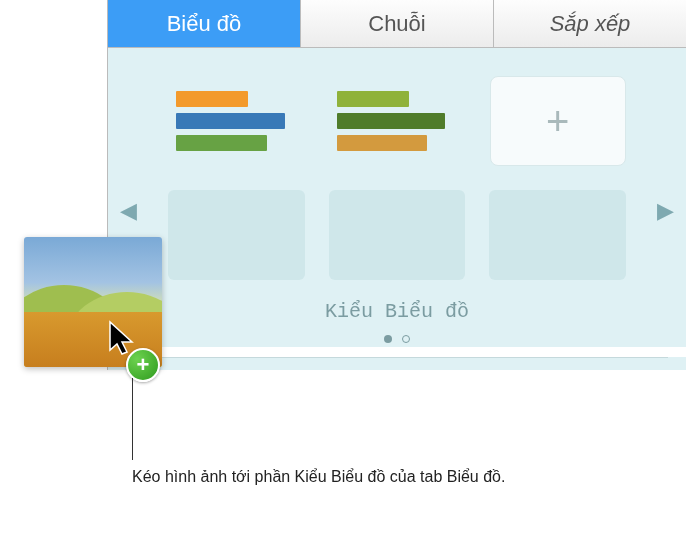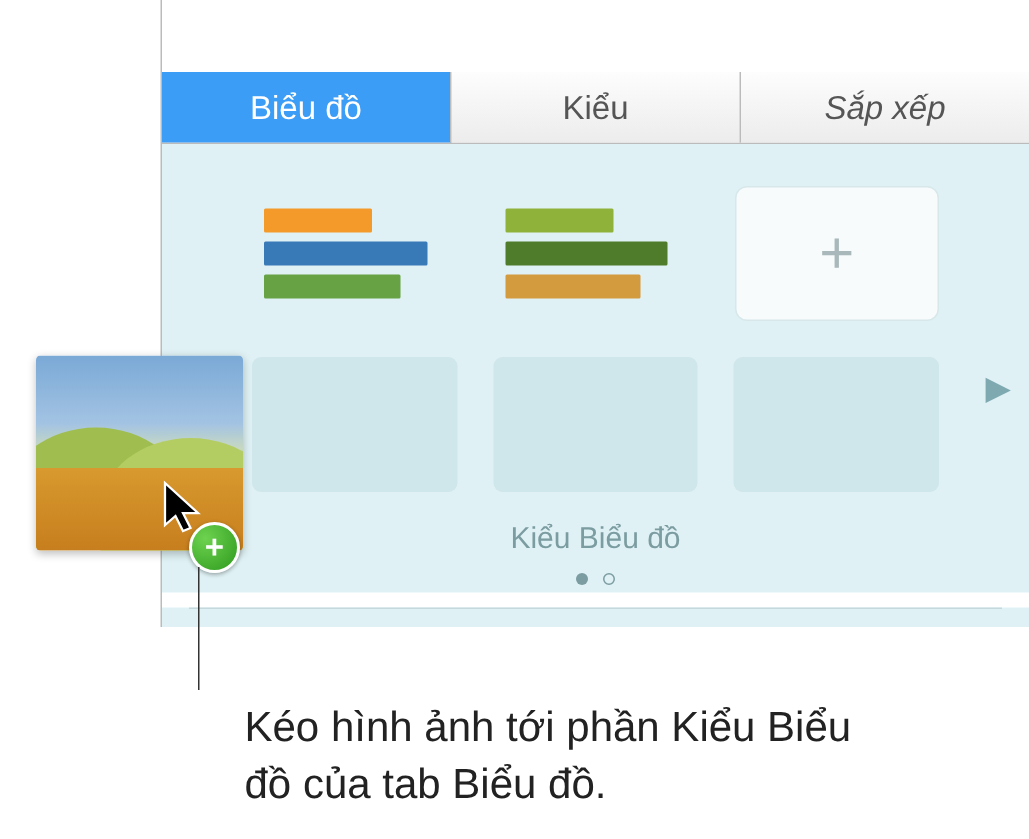--- a/index.html
+++ b/index.html
@@ -1,58 +1,58 @@
 <!DOCTYPE html>
 <html><head>
 <meta charset="utf-8">
 <style>
   * { box-sizing: border-box; margin: 0; padding: 0; }
   body { font-family: -apple-system, "Helvetica Neue", Arial, sans-serif; width: 686px; height: 559px; background: #fff; position: relative; }
   .panel { position: absolute; left: 107px; top: 0; width: 579px; border-left: 1px solid #bbb; }
-  .tabs { display: flex; border-bottom: 1px solid #bbb; height: 48px; margin-top: 48px; }
+  .tabs { display: flex; border-bottom: 1px solid #bbb; height: 48px; }
   .tab { flex: 1; display: flex; align-items: center; justify-content: center; font-size: 22px; color: #555; border-right: 1px solid #bbb; background: linear-gradient(#fdfdfd, #ececec); cursor: pointer; }
   .tab:last-child { border-right: none; font-style: italic; }
   .tab.active { background: #3c9df6; color: #fff; font-weight: 500; }
   .styles-area { background: #dff1f4; padding: 28px 0 12px 0; position: relative; }
   .styles-row { display: flex; justify-content: center; gap: 24px; padding: 0 60px; }
   .style-item { width: 140px; height: 90px; border-radius: 6px; display: flex; flex-direction: column; justify-content: center; padding: 8px; background: #dff1f4; cursor: pointer; }
   .bar { height: 16px; margin: 3px 0; border-radius: 1px; }
   .style-add { width: 140px; height: 90px; border-radius: 8px; background: #f7fbfc; display: flex; align-items: center; justify-content: center; cursor: pointer; border: 1px solid #d8e8ea; }
   .plus { font-size: 40px; color: #a9b9bb; font-weight: 300; line-height: 1; }
   .arrow { position: absolute; top: 150px; color: #7ea9b0; font-size: 22px; user-select: none; cursor: pointer; }
   .arrow.left { left: 12px; }
   .arrow.right { right: 12px; }
   .placeholder-row { display: flex; justify-content: center; gap: 24px; padding: 24px 60px 12px 60px; }
   .placeholder { width: 140px; height: 90px; background: #cfe7ea; border-radius: 6px; }
-  .styles-label { text-align: center; color: #7b9ca1; font-size: 20px; margin-top: 8px; }
+  .styles-label { text-align: center; color: #7b9ca1; font-size: 20px; margin-top: 8px; font-family: Liberation Mono, monospace; }
   .pager { text-align: center; margin-top: 6px; }
   .dot { display: inline-block; width: 8px; height: 8px; border-radius: 50%; margin: 0 3px; }
   .dot.filled { background: #7b9ca1; }
   .dot.empty { background: transparent; border: 1px solid #7b9ca1; }
   .divider { height: 10px; background: #fff; }
   .rule { height: 1px; background: #c5d9dc; margin: 0 18px; }
   .drag-thumb { position: absolute; left: 24px; top: 237px; width: 138px; height: 130px; border-radius: 3px; overflow: hidden; box-shadow: 0 2px 6px rgba(0,0,0,.25); }
   .sky { position: absolute; inset: 0; background: linear-gradient(#7aa9d6 0%, #a3c3e3 35%, #c8d9c0 48%, #8ea84a 55%, #e0a83a 100%); }
   .hill1 { position: absolute; left: -20px; top: 48px; width: 120px; height: 80px; background: #9fbe4f; border-radius: 50% 50% 0 0 / 60% 60% 0 0; }
   .hill2 { position: absolute; right: -25px; top: 55px; width: 120px; height: 80px; background: #b4cd63; border-radius: 50% 50% 0 0 / 60% 60% 0 0; }
   .flowers { position: absolute; left: 0; right: 0; bottom: 0; height: 55px; background: linear-gradient(#d89a2e, #c77e1e); }
   .cursor-group { position: absolute; left: 108px; top: 320px; }
   .cursor-svg { position: absolute; left: 0; top: 0; }
   .add-badge { position: absolute; left: 18px; top: 28px; width: 34px; height: 34px; border-radius: 50%; background: radial-gradient(circle at 30% 30%, #6dd24f, #2e9a1e); border: 2px solid #fff; display: flex; align-items: center; justify-content: center; box-shadow: 0 1px 3px rgba(0,0,0,.35); }
   .add-badge-plus { color: #fff; font-size: 22px; font-weight: bold; line-height: 1; }
   .callout-line { position: absolute; left: 132px; top: 378px; width: 1px; height: 82px; background: #333; }
-  .caption { position: absolute; left: 132px; top: 466px; font-size: 28px; color: #222; line-height: 1.35; width: 440px; margin-left: 31px; }
+  .caption { position: absolute; left: 132px; top: 466px; font-size: 16px; color: #222; line-height: 1.35; width: 440px; }
 </style>
 </head>
 <body>
 
 <div class="panel">
   <div class="tabs">
     <div class="tab active">Biểu đồ</div>
-    <div class="tab">Kiểu</div>
+    <div class="tab">Chuỗi</div>
     <div class="tab">Sắp xếp</div>
   </div>
 
   <div class="styles-area">
     <div class="styles-row">
       <div class="style-item">
         <div class="bar" style="width:60%;background:#f39a2b"></div>
         <div class="bar" style="width:90%;background:#3879b7"></div>
         <div class="bar" style="width:75%;background:#67a244"></div>
       </div>

